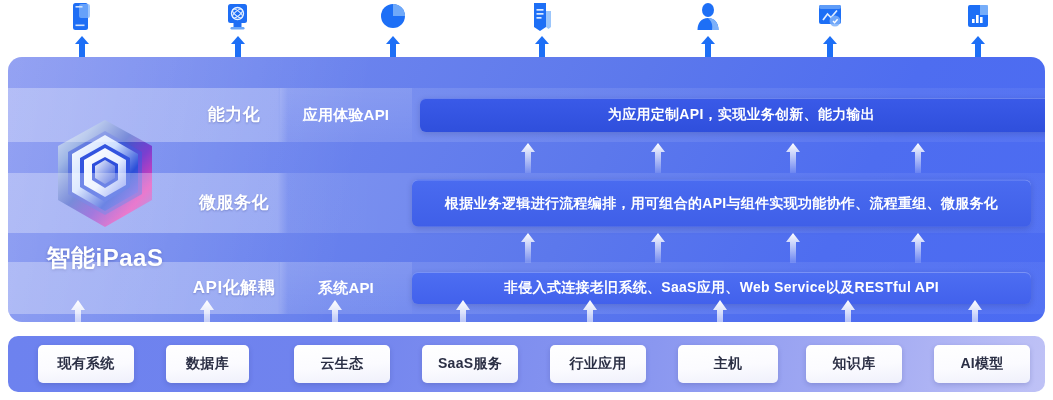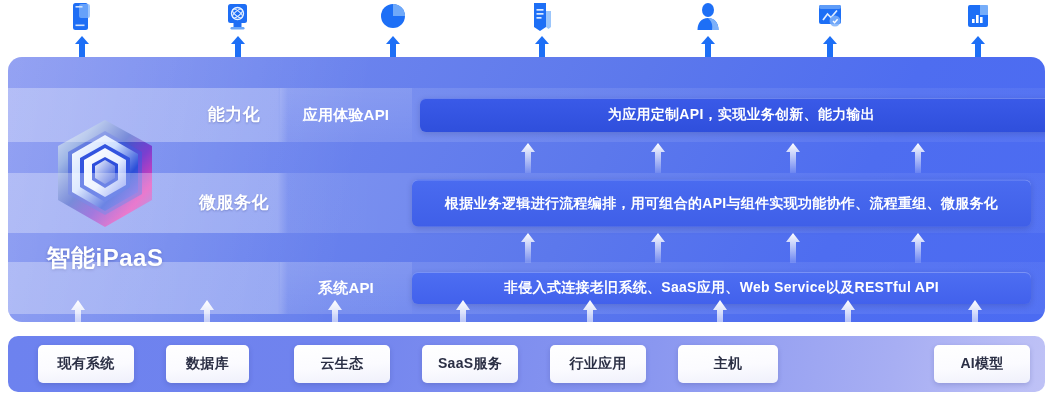--- a/index.html
+++ b/index.html
@@ -289,20 +289,21 @@
         </svg>
     </div>
     <div class="up-arrow" style="left:902px;top:176px;height:30px">
       <svg viewBox="0 0 16 30">
           <path d="M8 0 L15 9 L11 9 L11 30 L5 30 L5 9 L1 9 Z" fill="url(#ag1)"></path>
         </svg>
     </div>
 
     <div class="row row3">
       <div class="row-band"></div>
+      <div class="stage-label">API化解耦</div>
       <div class="api-box">系统API</div>
       <div class="desc-box desc3">非侵入式连接老旧系统、SaaS应用、Web Service以及RESTful API</div>
     </div>
   </div>
 
   <svg class="base-arrow" style="left:70px" viewBox="0 0 16 34">
       <defs>
         <linearGradient id="ag2" x1="0" y1="0" x2="0" y2="1">
           <stop offset="0%" stop-color="#ffffff"></stop>
           <stop offset="100%" stop-color="#ffffff" stop-opacity=".35"></stop>
@@ -332,16 +333,17 @@
       <path d="M8 0 L15 10 L11 10 L11 34 L5 34 L5 10 L1 10 Z" fill="url(#ag2)"></path>
     </svg>
 
   <div class="source-bar">
     <div class="source-box" style="left:30px;width:96px">现有系统</div>
     <div class="source-box" style="left:158px;width:83px">数据库</div>
     <div class="source-box" style="left:286px;width:96px">云生态</div>
     <div class="source-box" style="left:414px;width:96px">SaaS服务</div>
     <div class="source-box" style="left:542px;width:96px">行业应用</div>
     <div class="source-box" style="left:670px;width:100px">主机</div>
+    <div class="source-box" style="left:798px;width:96px">知识库</div>
     <div class="source-box" style="left:926px;width:96px">AI模型</div>
   </div>
 
 </div>
 
 </body></html>

